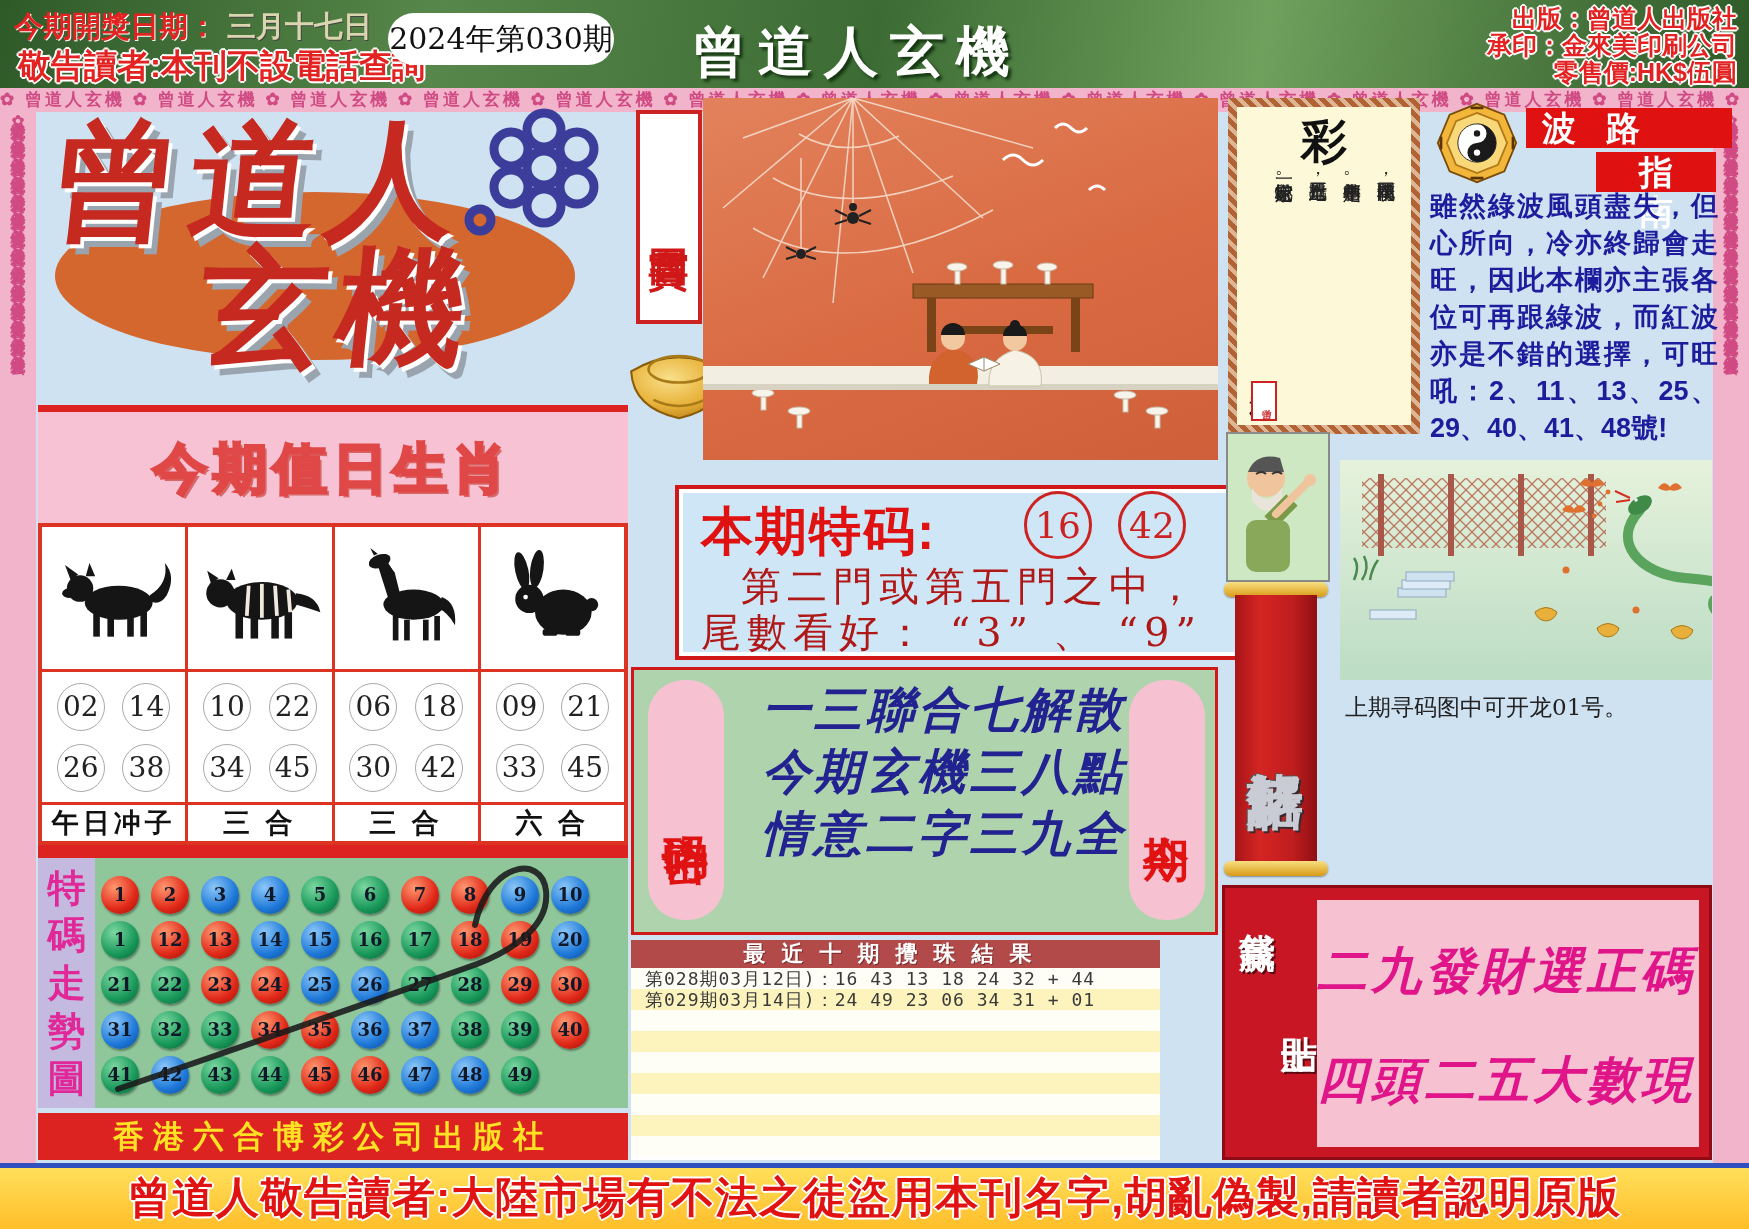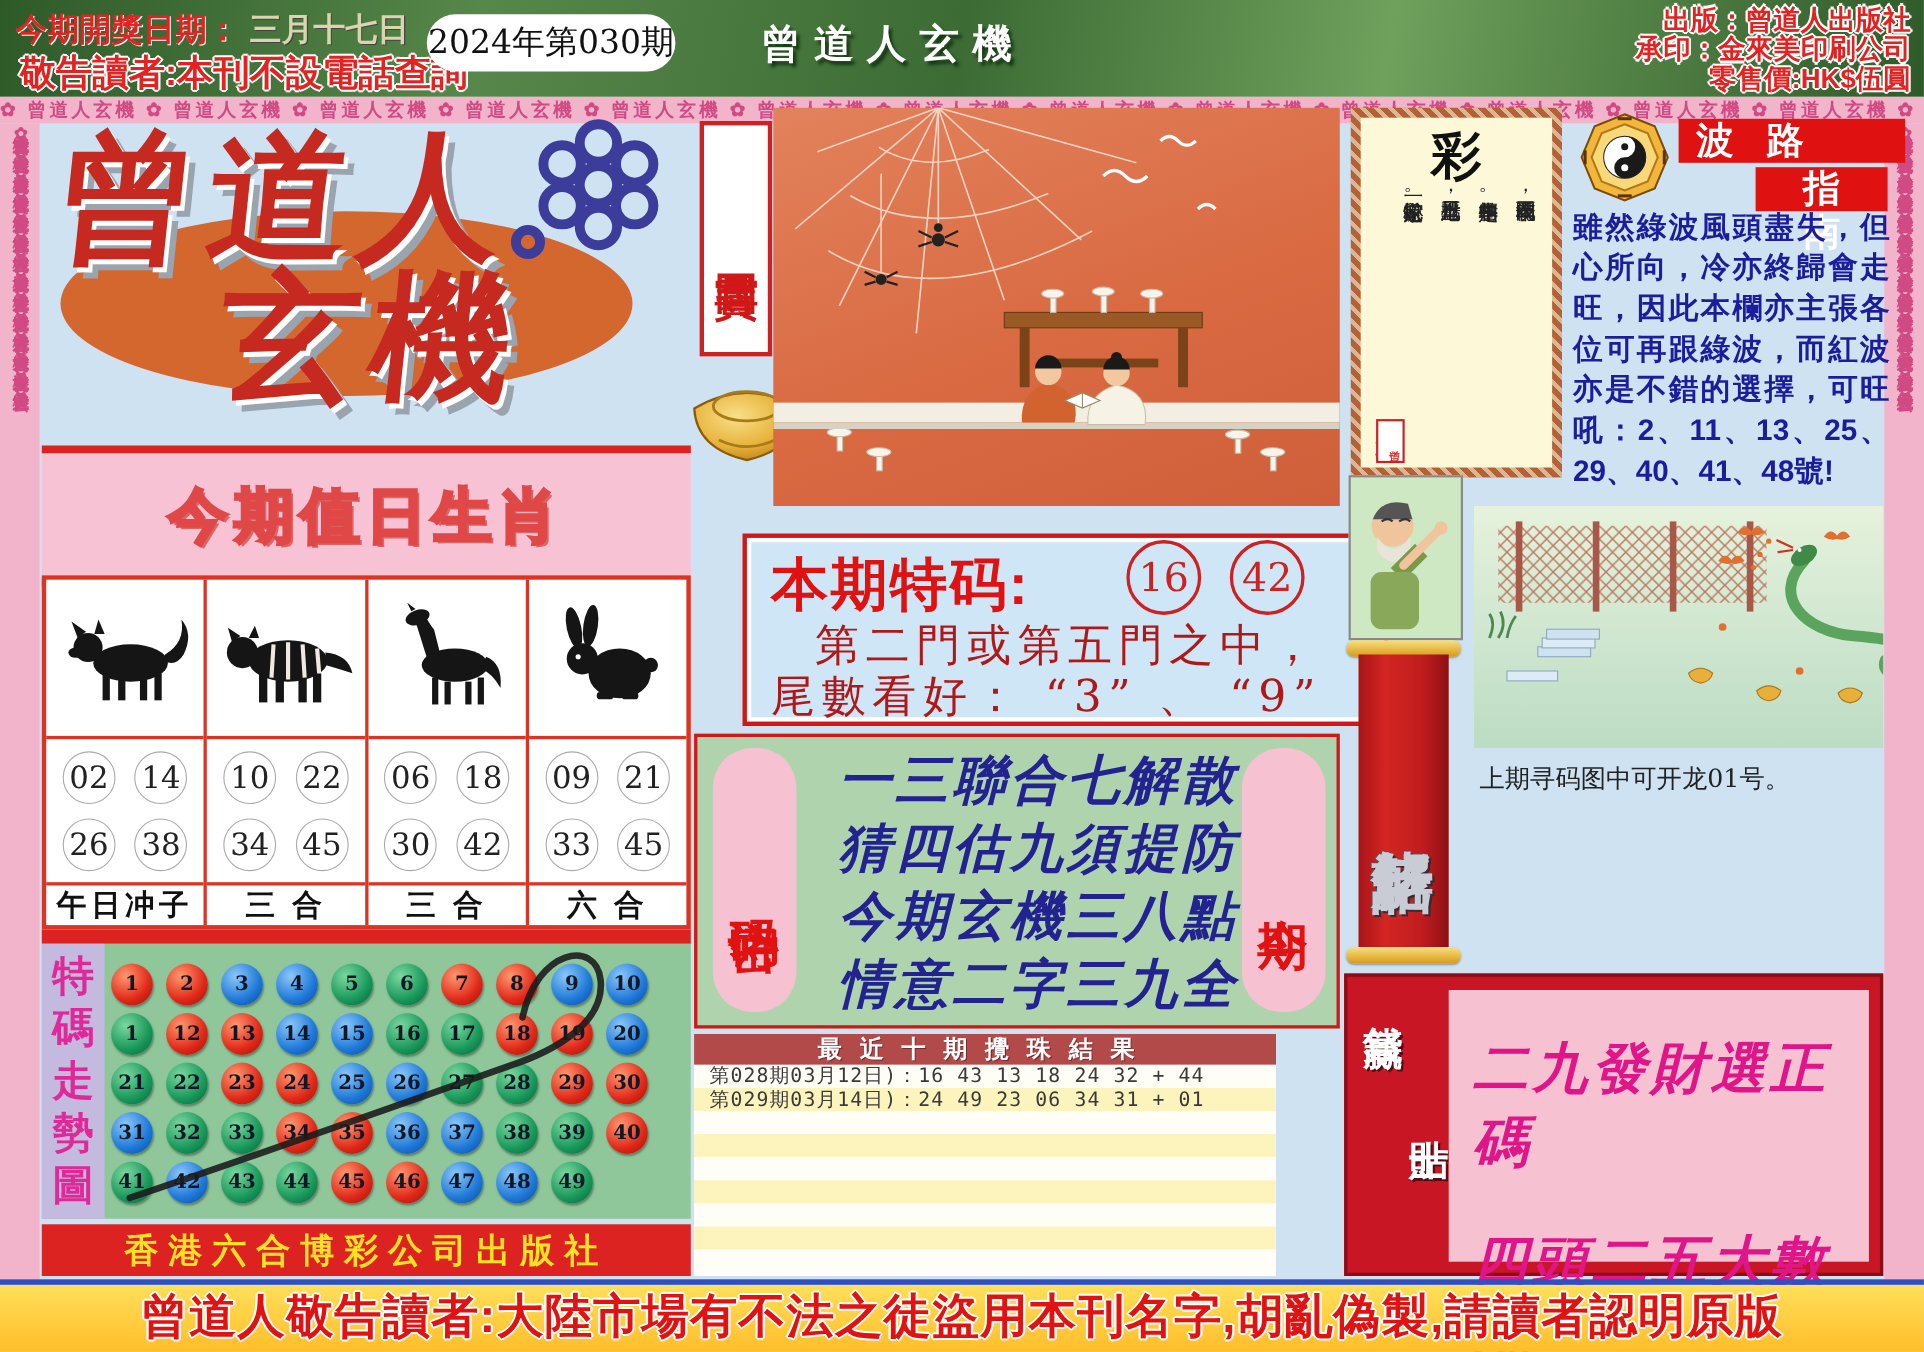--- a/index.html
+++ b/index.html
@@ -10,21 +10,21 @@
   .ow{text-shadow:-2px 0 #fff,2px 0 #fff,0 -2px #fff,0 2px #fff,-1px -1px #fff,1px 1px #fff,-1px 1px #fff,1px -1px #fff;}
 
   
   #hdr{left:0;top:0;width:1749px;height:88px;
        background:linear-gradient(100deg,#2e5a28,#57874a 25%,#3c6c34 50%,#6fa05c 72%,#2e5a28 100%);}
   #hdr-date{left:14px;top:7px;font-size:29px;font-weight:bold;color:#e32222;text-shadow:1px 1px 0 #fff;}
   #hdr-date .dv{color:#d9d5ae;text-shadow:1px 1px 0 #444;margin-left:10px;}
   #hdr-notice{left:18px;top:44px;font-size:33px;font-weight:bold;color:#e32222;}
   #issue-pill{left:388px;top:13px;width:226px;height:52px;background:#fff;border-radius:28px;
               text-align:center;line-height:52px;font-family:"DejaVu Serif",serif;font-size:30px;color:#111;}
-  #masthead{left:692px;top:16px;font-size:36px;font-weight:bold;color:#fff;letter-spacing:12px;
+  #masthead{left:692px;top:16px;font-size:54px;font-weight:bold;color:#fff;letter-spacing:12px;
             text-shadow:3px 3px 3px #163612;}
   #pub-lines{right:12px;top:5px;font-size:25px;line-height:27px;font-weight:bold;color:#e32222;text-align:right;}
 
   
   .strip{background:#f2b4ca;color:#d04a84;font-weight:bold;overflow:hidden;}
   #strip-top{left:0;top:88px;width:1749px;height:24px;font-size:17px;line-height:24px;letter-spacing:3px;white-space:nowrap;}
   #strip-left{left:0;top:112px;width:36px;height:1051px;font-size:15px;line-height:36px;}
   #strip-right{left:1713px;top:112px;width:36px;height:1051px;font-size:15px;line-height:36px;}
 
   
@@ -149,21 +149,21 @@
   #snake-cap{left:1345px;top:692px;width:380px;font-family:"DejaVu Serif",serif;font-size:23px;color:#222;}
 
   
   #tips{left:1222px;top:885px;width:490px;height:275px;background:#c81624;border:3px solid #8e0a14;box-sizing:border-box;}
   .tip-strip{position:absolute;color:#fff;font-weight:bold;font-size:36px;line-height:1.25;
              text-shadow:2px 2px 0 #5a0a10;}
   #tip-s1{left:10px;top:18px;}
   #tip-s2{left:52px;top:120px;}
   #tips-pink{position:absolute;left:92px;top:12px;right:10px;bottom:10px;background:#f6c2d2;}
   #tips-pink div{font-family:"DejaVu Serif",serif;font-style:italic;font-weight:bold;font-size:50px;
-                 color:#e0158a;letter-spacing:4px;padding-left:22px;}
+                 color:#e0158a;letter-spacing:4px;}
   #tips-pink div:nth-child(1){margin-top:38px;}
   #tips-pink div:nth-child(2){margin-top:42px;}
 
   
   #banner{left:0;top:1163px;width:1749px;height:66px;border-top:5px solid #3050c0;
           background:linear-gradient(#ffdf5a,#ffbe2a);text-align:center;box-sizing:border-box;}
   #banner span{font-size:43px;font-weight:bold;color:#e01212;line-height:58px;letter-spacing:1px;}
 </style>
 </head>
 <body>
@@ -436,21 +436,20 @@
 
   <div id="secret" class="abs">
     <div id="pill-left" class="pill">
       <span class="vtxt">密码诗</span>
     </div>
     <div id="pill-right" class="pill">
       <span class="vtxt">今期</span>
     </div>
     <div id="secret-lines">
         <div>一三聯合七解散</div>
-        <div>猜四估九須提防</div>
         <div>今期玄機三八點</div>
         <div>情意二字三九全</div>
       </div>
   </div>
 
   <div id="results" class="abs">
     <div id="results-title">最近十期攪珠結果</div>
     <div id="result-rows">
         <div class="r-row r-even">第028期03月12日)：16  43  13  18  24  32  +  44</div>
         <div class="r-row r-odd">第029期03月14日)：24  49  23  06  34  31  +  01</div>

